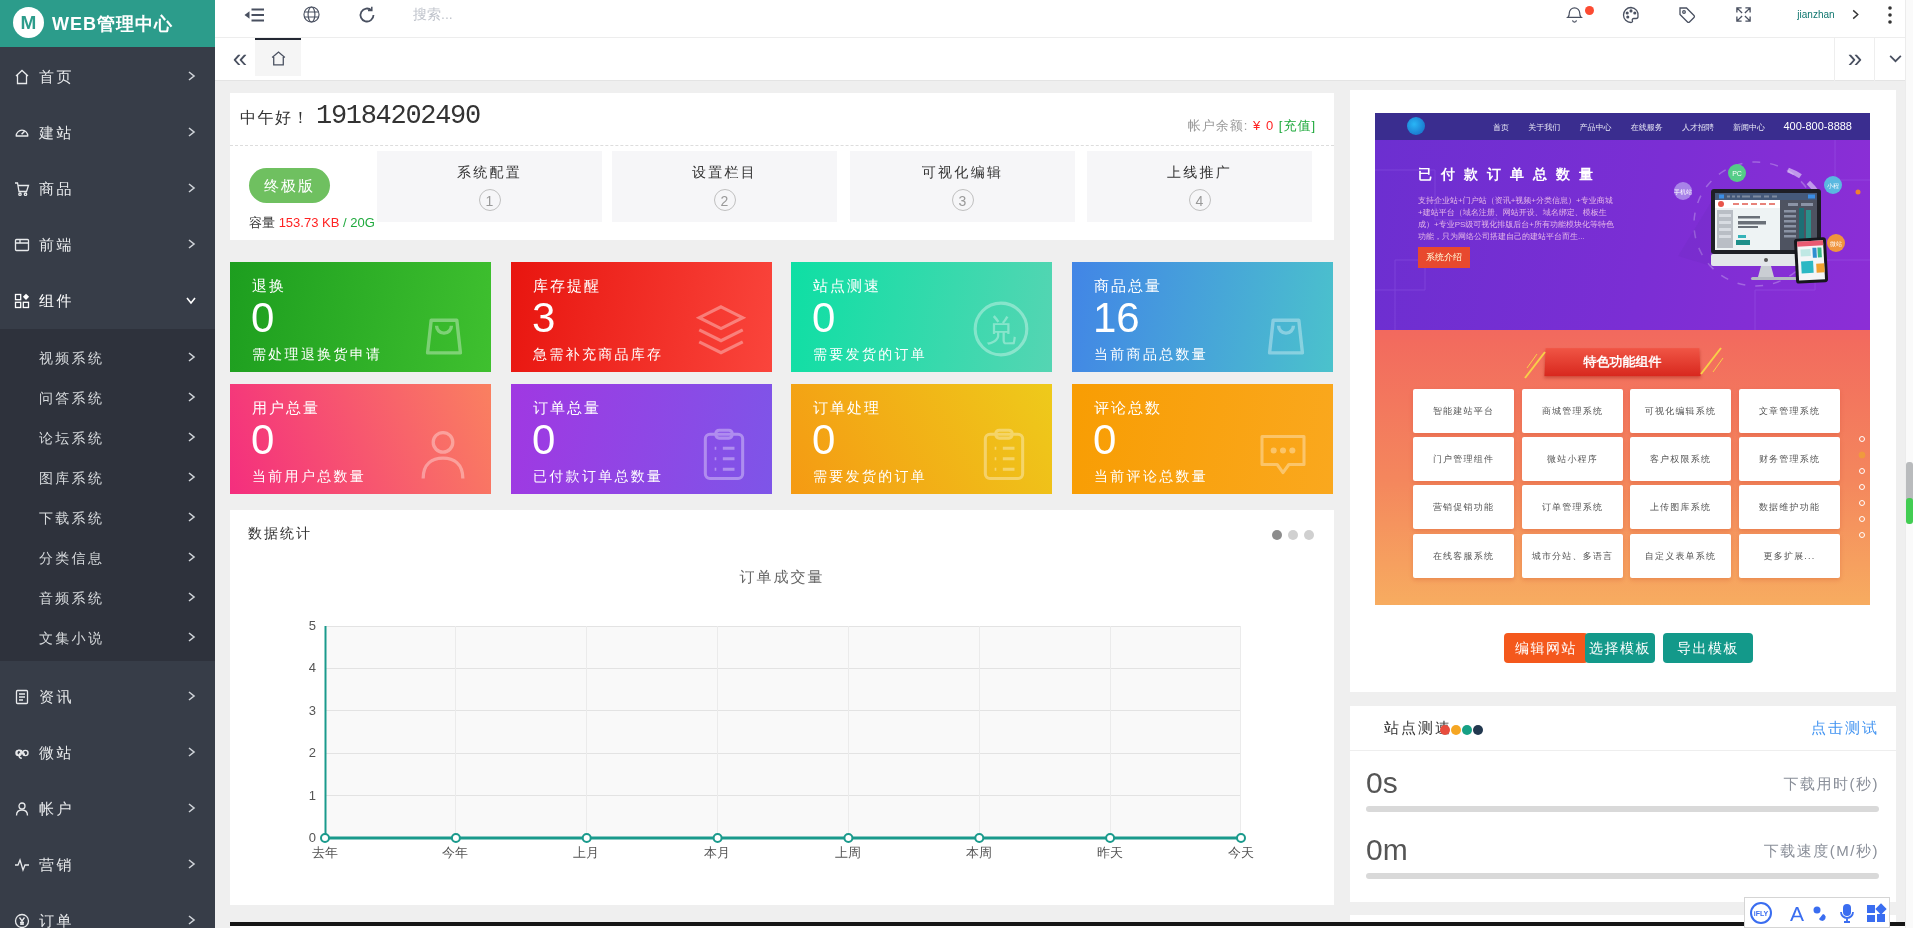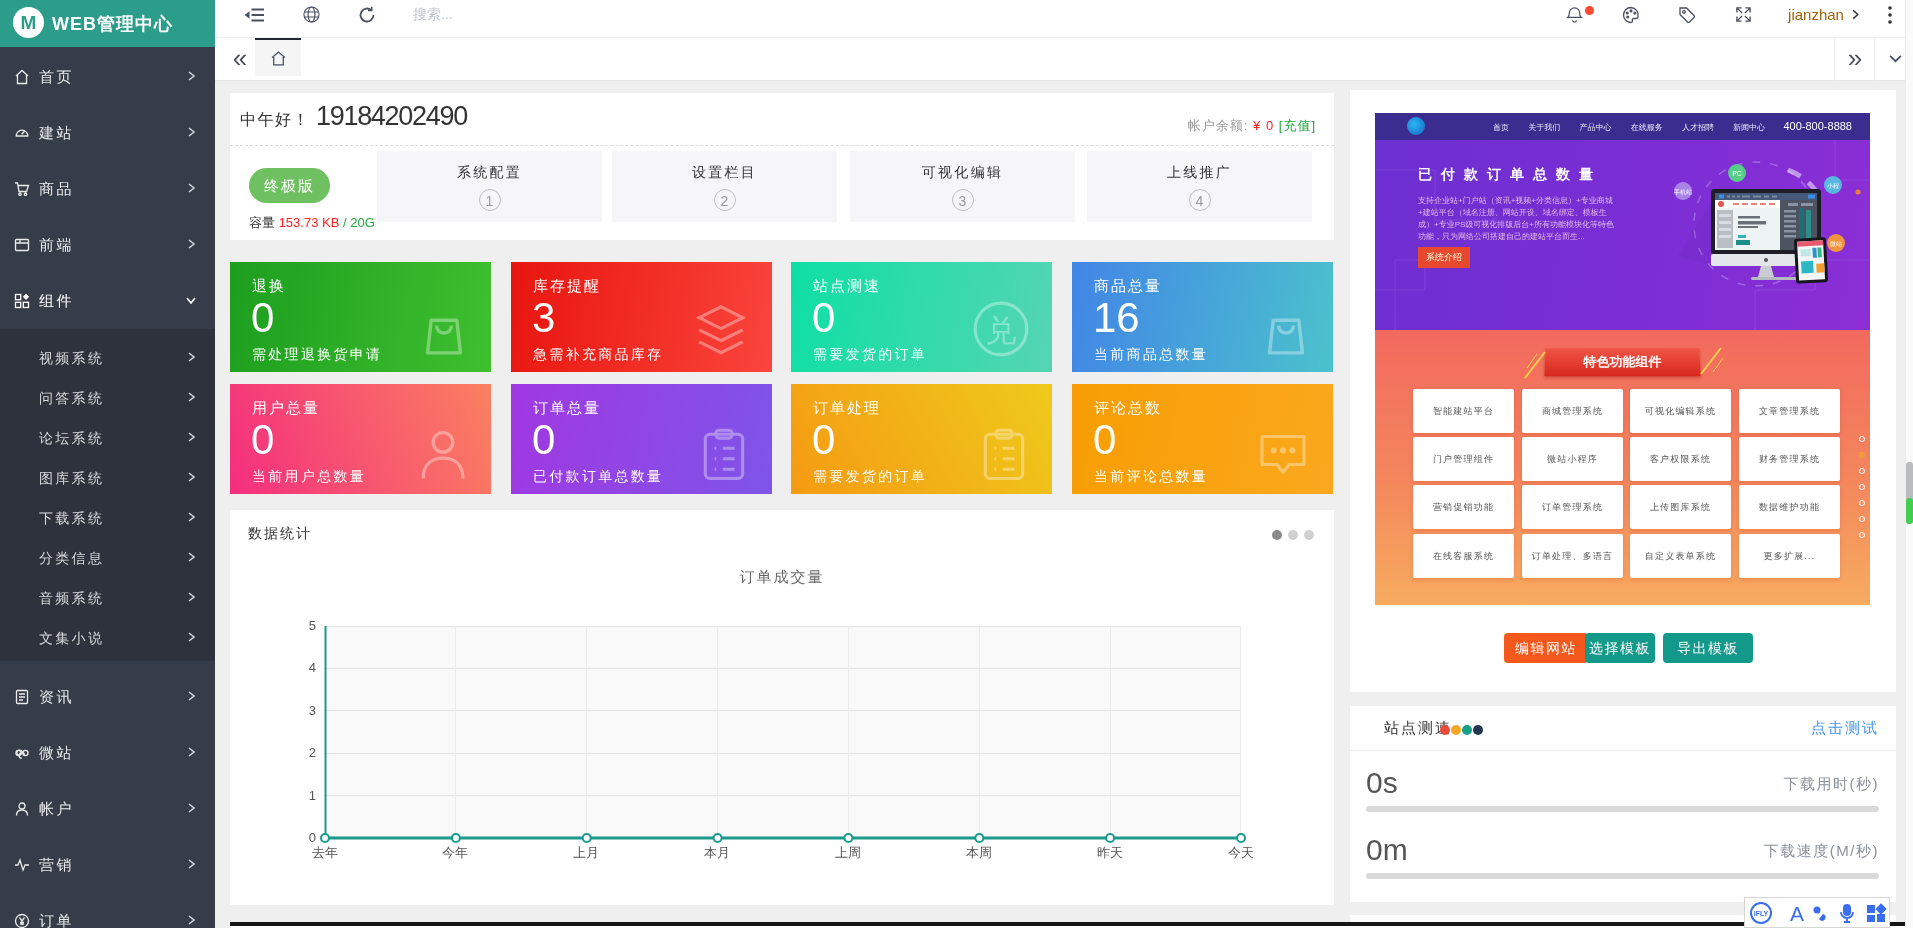--- a/index.html
+++ b/index.html
@@ -91,21 +91,21 @@
     <svg width="18" height="18" viewBox="0 0 18 18" fill="none" stroke="#495060" stroke-width="1.3">
       <path d="M2 2 H8.5 L16 9.5 a1.4 1.4 0 0 1 0 2 L11.5 16 a1.4 1.4 0 0 1 -2 0 L2 8.5 Z"></path>
       <circle cx="6" cy="6" r="1.3"></circle>
     </svg>
   </div>
 <div class="hic" style="left:1732px;width:22px;">
     <svg width="17" height="17" viewBox="0 0 18 18" fill="none" stroke="#495060" stroke-width="1.4">
       <path d="M11 2 H16 V7 M16 2 L10.5 7.5 M7 16 H2 V11 M2 16 L7.5 10.5 M2 7 V2 H7 M2 2 L7.5 7.5 M16 11 V16 H11 M16 16 L10.5 10.5"></path>
     </svg>
   </div>
-<div class="hic" style="left:1781px;width:70px;font-size:15px;color:#a16207;">jianzhan</div>
+<div class="hic" style="left:1781px;width:70px;font-size:10px;color:#0f766e;">jianzhan</div>
 <div class="hic" style="left:1848px;width:14px;">
     <svg width="11" height="11" viewBox="0 0 12 12" fill="none" stroke="#333" stroke-width="1.5">
       <path d="M3.5 1.5 L8.5 6 L3.5 10.5"></path>
     </svg>
   </div>
 <div class="hic" style="left:1879px;width:22px;">
     <svg width="4" height="18" viewBox="0 0 4 18">
       <circle cx="2" cy="2" r="1.8" fill="#333"></circle>
       <circle cx="2" cy="9" r="1.8" fill="#333"></circle>
       <circle cx="2" cy="16" r="1.8" fill="#333"></circle>
@@ -280,21 +280,21 @@
     <span class="tx">订单</span>
     <svg class="ch" width="12" height="12" viewBox="0 0 12 12" fill="none" stroke="#cfd3d8" stroke-width="1.6">
         <path d="M4 2 L9 6 L4 10"></path>
       </svg>
   </div>
 </div>
 
 <div class="abs" style="left:215px;top:82px;width:1698px;height:846px;background:#efefef;"></div>
 
 <div class="card" style="left:230px;top:93px;width:1104px;height:147px;">
-  <div class="abs" style="left:10px;top:8px;font-size:16px;color:#333;letter-spacing:1.5px;">中午好！<span style="font-size:27px;letter-spacing:-1.3px;color:#333;margin-left:6px;">19184202490</span></div>
+  <div class="abs" style="left:10px;top:8px;font-size:16px;color:#333;letter-spacing:1.5px;font-family:Liberation Mono, monospace;">中午好！<span style="font-size:27px;letter-spacing:-1.3px;color:#333;margin-left:6px;">19184202490</span></div>
   <div class="abs" style="right:18px;top:24px;font-size:13px;color:#999;letter-spacing:1px;">帐户余额: <span style="color:#f22;">¥ 0</span> <span style="color:#1ea93c;">[充值]</span></div>
   <div class="abs" style="left:0px;top:52px;width:1104px;border-top:1px dashed #ddd;"></div>
   <div class="abs" style="left:19px;top:75px;width:81px;height:35px;background:#6fc060;border-radius:18px;color:#fff;font-size:15px;letter-spacing:2px;text-align:center;line-height:35px;">终极版</div>
   <div class="abs" style="left:19px;top:121px;font-size:13px;color:#333;">容量 <span style="color:#f22;">153.73 KB</span> <span style="color:#1ea93c;">/ 20G</span></div>
   <div class="step" style="left:147px;"><span>系统配置</span><i>1</i></div>
   <div class="step" style="left:382px;"><span>设置栏目</span><i>2</i></div>
   <div class="step" style="left:620px;"><span>可视化编辑</span><i>3</i></div>
   <div class="step" style="left:857px;"><span>上线推广</span><i>4</i></div>
 </div>
 
@@ -551,21 +551,21 @@
       <div class="gbox" style="left:364px;top:59px;">文章管理系统</div>
       <div class="gbox" style="left:38px;top:107px;">门户管理组件</div>
       <div class="gbox" style="left:147px;top:107px;">微站小程序</div>
       <div class="gbox" style="left:255px;top:107px;">客户权限系统</div>
       <div class="gbox" style="left:364px;top:107px;">财务管理系统</div>
       <div class="gbox" style="left:38px;top:155px;">营销促销功能</div>
       <div class="gbox" style="left:147px;top:155px;">订单管理系统</div>
       <div class="gbox" style="left:255px;top:155px;">上传图库系统</div>
       <div class="gbox" style="left:364px;top:155px;">数据维护功能</div>
       <div class="gbox" style="left:38px;top:204px;">在线客服系统</div>
-      <div class="gbox" style="left:147px;top:204px;">订单处理、多语言</div>
+      <div class="gbox" style="left:147px;top:204px;">城市分站、多语言</div>
       <div class="gbox" style="left:255px;top:204px;">自定义表单系统</div>
       <div class="gbox" style="left:364px;top:204px;">更多扩展...</div>
       <svg width="12" height="110" style="position:absolute;left:481px;top:104px;" fill="none" stroke="#fff" stroke-width="1">
         <circle cx="6" cy="5" r="2.5"></circle>
           <circle cx="6" cy="21" r="3" fill="#f09a3e" stroke="#f09a3e"></circle>
           <circle cx="6" cy="37" r="2.5"></circle>
           <circle cx="6" cy="53" r="2.5"></circle>
           <circle cx="6" cy="69" r="2.5"></circle>
           <circle cx="6" cy="85" r="2.5"></circle>
           <circle cx="6" cy="101" r="2.5"></circle>

